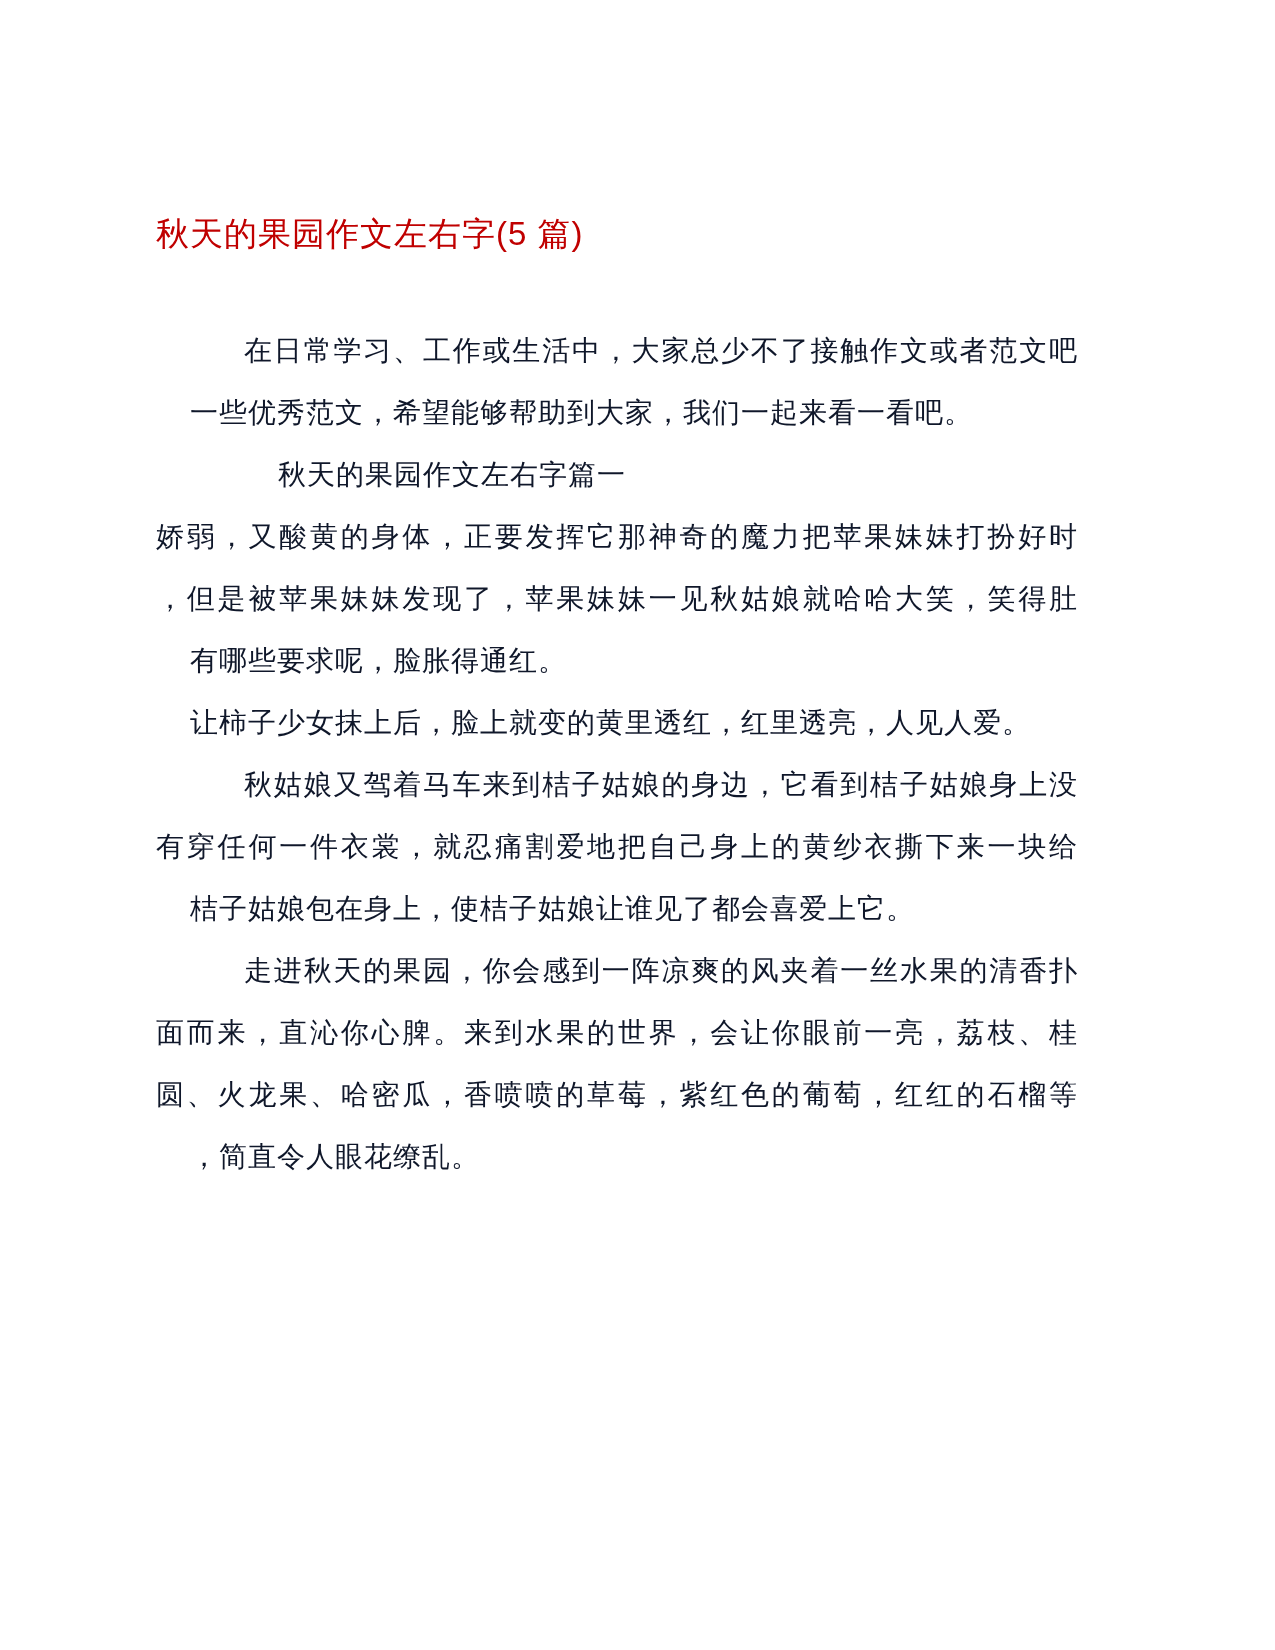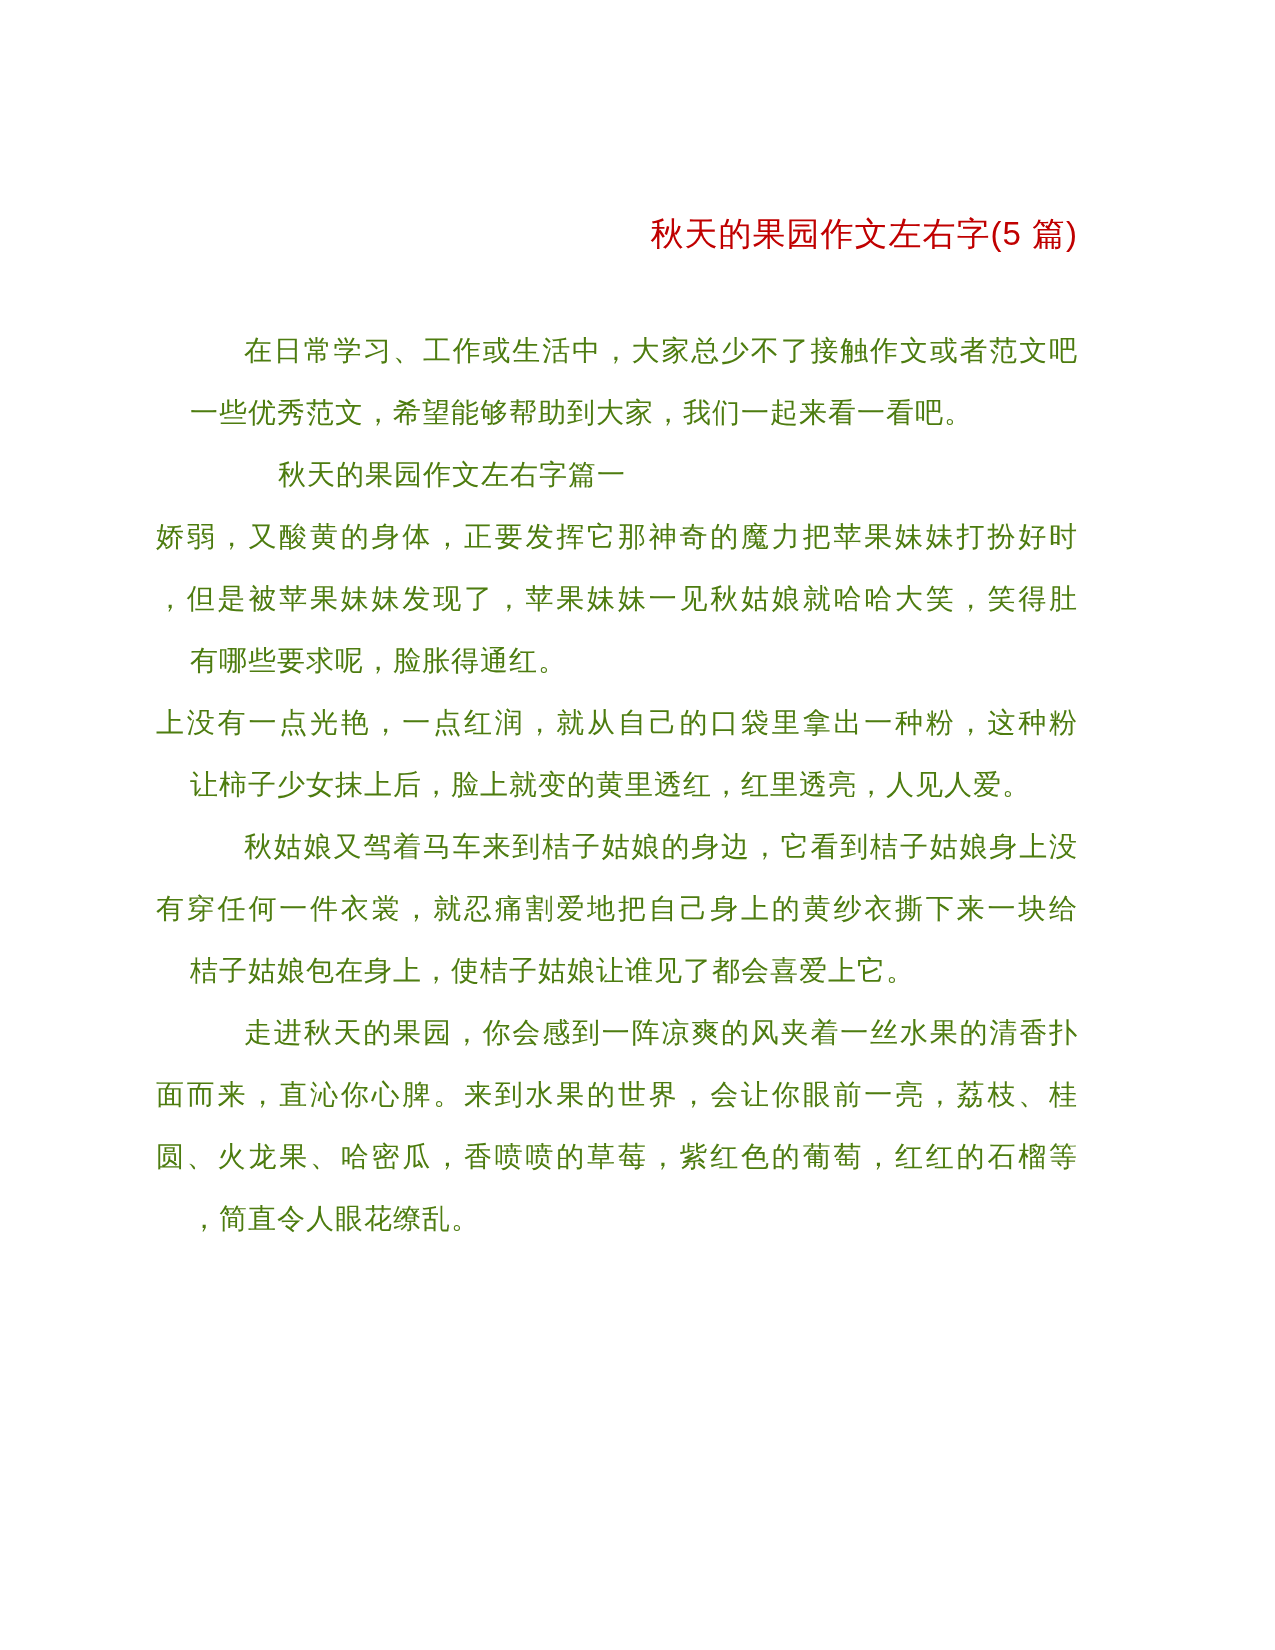--- a/index.html
+++ b/index.html
@@ -19,21 +19,21 @@
     height: 1650px;
     padding: 210px 197px 0 156px;
     background: #ffffff;
   }
   .doc-title {
     margin: 0;
     font-family: "Liberation Sans", sans-serif;
     font-weight: 500;
     font-size: 33px;
     line-height: 48px;
-    text-align: right;
+    text-align: left;
     letter-spacing: 1px;
   }
   .body-text {
     margin-top: 62px;
   }
   .bodyline {
     font-size: 28px;
     line-height: 62px;
     height: 62px;
     overflow: hidden;
@@ -50,39 +50,38 @@
     margin-left: 34px;
   }
 </style>
 </head>
 <body>
 
 <div class="page" style="background: rgb(255, 255, 255);">
 
   <h1 class="doc-title" style="color: rgb(192, 0, 0);">秋天的果园作文左右字(5 篇)</h1>
 
-  <div class="body-text" style="color: #4d7c0f;">
+  <div class="body-text" style="color: #0f172a;">
 
     <div class="paragraph">
       <div class="bodyline indent">在日常学习、工作或生活中，大家总少不了接触作文或者范文吧</div>
       <div class="bodyline last">一些优秀范文，希望能够帮助到大家，我们一起来看一看吧。</div>
     </div>
 
     <div class="paragraph">
       <div class="bodyline indent last">秋天的果园作文左右字篇一</div>
     </div>
 
     <div class="paragraph">
       <div class="bodyline">娇弱，又酸黄的身体，正要发挥它那神奇的魔力把苹果妹妹打扮好时</div>
       <div class="bodyline">，但是被苹果妹妹发现了，苹果妹妹一见秋姑娘就哈哈大笑，笑得肚</div>
       <div class="bodyline last">有哪些要求呢，脸胀得通红。</div>
     </div>
 
     <div class="paragraph">
-      <div class="bodyline">上没有一点光艳，一点红润，就从自己的口袋里拿出一种粉，这种粉</div>
       <div class="bodyline last">让柿子少女抹上后，脸上就变的黄里透红，红里透亮，人见人爱。</div>
     </div>
 
     <div class="paragraph">
       <div class="bodyline indent">秋姑娘又驾着马车来到桔子姑娘的身边，它看到桔子姑娘身上没</div>
       <div class="bodyline">有穿任何一件衣裳，就忍痛割爱地把自己身上的黄纱衣撕下来一块给</div>
       <div class="bodyline last">桔子姑娘包在身上，使桔子姑娘让谁见了都会喜爱上它。</div>
     </div>
 
     <div class="paragraph">

